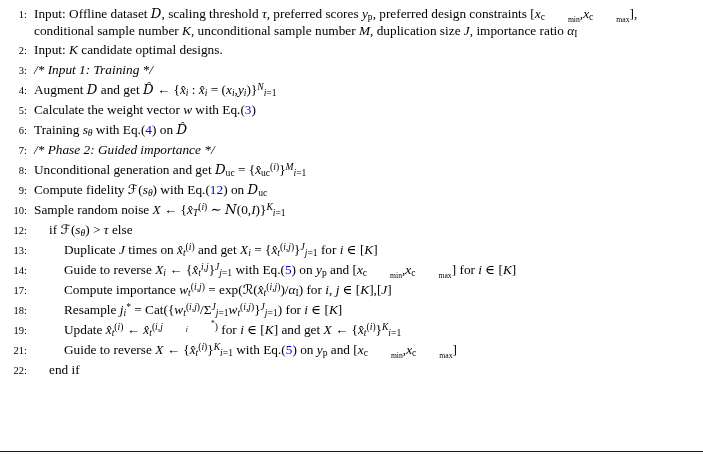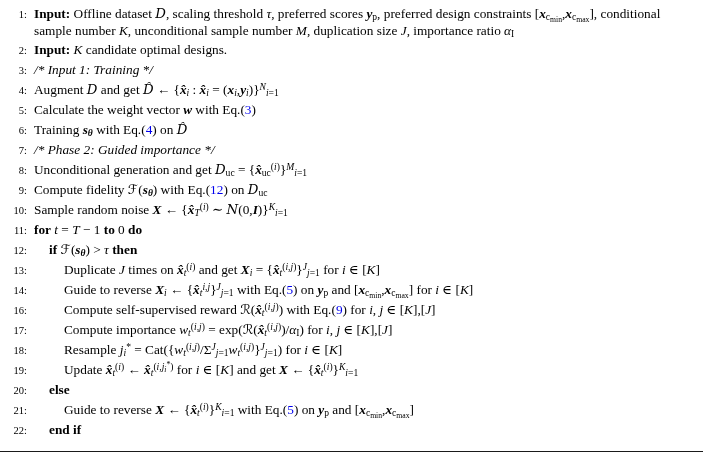--- a/index.html
+++ b/index.html
@@ -29,33 +29,33 @@
     font-size: 10.5px;
     margin-right: 7px;
     color: var(--text-color);
   }
   .line-content { flex: 1; min-width: 0; }
   .indent-1 .line-content { padding-left: 15px; }
   .indent-2 .line-content { padding-left: 30px; }
   sub, sup { line-height: 0; font-size: 0.72em; }
   sup { vertical-align: 0.45em; }
   sub { vertical-align: -0.25em; }
-  sub sub, sup sub, sup sup, sub sup { font-size: 0.8em; }
+  sub sub, sup sub, sup sup, sub sup { font-size: 0.8em; margin-left: 23px; }
   .cal { font-style: italic; font-family: "DejaVu Serif", serif; }
   .scr { font-family: "DejaVu Sans", sans-serif; }
   .eq { color: var(--eq-link); cursor: pointer; }
   .bottom-rule {
     position: absolute;
     left: 0;
     bottom: 2px;
     width: 100%;
     border-top: 1.6px solid var(--rule-color);
   }
   i, em { font-style: italic; }
-  b { font-weight: bold; }
+  b { font-weight: normal; }
 </style>
 </head>
 <body>
 
 <div class="page">
   <div class="algo">
     <div>
         <div class="algo-line indent-0">
           <span class="lineno">1:</span>
           <span class="line-content"><b>Input:</b> Offline dataset <span class="cal">D</span>, scaling threshold <i>τ</i>, preferred scores <b><i>y</i></b><sub>p</sub>, preferred design constraints [<b><i>x</i></b><sub>c<sub>min</sub></sub>,<b><i>x</i></b><sub>c<sub>max</sub></sub>], conditional sample number <i>K</i>, unconditional sample number <i>M</i>, duplication size <i>J</i>, importance ratio <i>α</i><sub>I</sub></span>
@@ -89,55 +89,43 @@
           <span class="line-content">Unconditional generation and get <span class="cal">D</span><sub>uc</sub> = {<b><i>x̂</i></b><sub>uc</sub><sup>(<i>i</i>)</sup>}<sup><i>M</i></sup><sub><i>i</i>=1</sub></span>
         </div>
         <div class="algo-line indent-0">
           <span class="lineno">9:</span>
           <span class="line-content">Compute fidelity <span class="scr">ℱ</span>(<b><i>s</i></b><sub><b><i>θ</i></b></sub>) with Eq.(<span class="eq">12</span>) on <span class="cal">D</span><sub>uc</sub></span>
         </div>
         <div class="algo-line indent-0">
           <span class="lineno">10:</span>
           <span class="line-content">Sample random noise <b><i>X</i></b> ← {<b><i>x̂</i></b><sub><i>T</i></sub><sup>(<i>i</i>)</sup> ∼ <span class="cal">N</span>(0,<b><i>I</i></b>)}<sup><i>K</i></sup><sub><i>i</i>=1</sub></span>
         </div>
-        <div class="algo-line indent-0">
-          <span class="lineno">11:</span>
-          <span class="line-content"><b>for</b> <i>t</i> = <i>T</i> − 1 <b>to</b> 0 <b>do</b></span>
-        </div>
         <div class="algo-line indent-1">
           <span class="lineno">12:</span>
-          <span class="line-content"><b>if</b> <span class="scr">ℱ</span>(<b><i>s</i></b><sub><b><i>θ</i></b></sub>) &gt; <i>τ</i> <b>then</b></span>
+          <span class="line-content"><b>if</b> <span class="scr">ℱ</span>(<b><i>s</i></b><sub><b><i>θ</i></b></sub>) &gt; <i>τ</i> <b>else</b></span>
         </div>
         <div class="algo-line indent-2">
           <span class="lineno">13:</span>
           <span class="line-content">Duplicate <i>J</i> times on <b><i>x̂</i></b><sub><i>t</i></sub><sup>(<i>i</i>)</sup> and get <b><i>X</i></b><sub><i>i</i></sub> = {<b><i>x̂</i></b><sub><i>t</i></sub><sup>(<i>i</i>,<i>j</i>)</sup>}<sup><i>J</i></sup><sub><i>j</i>=1</sub> for <i>i</i> ∈ [<i>K</i>]</span>
         </div>
         <div class="algo-line indent-2">
           <span class="lineno">14:</span>
           <span class="line-content">Guide to reverse <b><i>X</i></b><sub><i>i</i></sub> ← {<b><i>x̂</i></b><sub><i>t</i></sub><sup><i>i</i>,<i>j</i></sup>}<sup><i>J</i></sup><sub><i>j</i>=1</sub> with Eq.(<span class="eq">5</span>) on <b><i>y</i></b><sub>p</sub> and [<b><i>x</i></b><sub>c<sub>min</sub></sub>,<b><i>x</i></b><sub>c<sub>max</sub></sub>] for <i>i</i> ∈ [<i>K</i>]</span>
-        </div>
-        <div class="algo-line indent-2">
-          <span class="lineno">16:</span>
-          <span class="line-content">Compute self-supervised reward <span class="scr">ℛ</span>(<b><i>x̂</i></b><sub><i>t</i></sub><sup>(<i>i</i>,<i>j</i>)</sup>) with Eq.(<span class="eq">9</span>) for <i>i</i>, <i>j</i> ∈ [<i>K</i>],[<i>J</i>]</span>
         </div>
         <div class="algo-line indent-2">
           <span class="lineno">17:</span>
           <span class="line-content">Compute importance <i>w</i><sub><i>t</i></sub><sup>(<i>i</i>,<i>j</i>)</sup> = exp(<span class="scr">ℛ</span>(<b><i>x̂</i></b><sub><i>t</i></sub><sup>(<i>i</i>,<i>j</i>)</sup>)/<i>α</i><sub>I</sub>) for <i>i</i>, <i>j</i> ∈ [<i>K</i>],[<i>J</i>]</span>
         </div>
         <div class="algo-line indent-2">
           <span class="lineno">18:</span>
           <span class="line-content">Resample <i>j</i><sub><i>i</i></sub><sup>*</sup> = Cat({<i>w</i><sub><i>t</i></sub><sup>(<i>i</i>,<i>j</i>)</sup>/Σ<sup><i>J</i></sup><sub><i>j</i>=1</sub><i>w</i><sub><i>t</i></sub><sup>(<i>i</i>,<i>j</i>)</sup>}<sup><i>J</i></sup><sub><i>j</i>=1</sub>) for <i>i</i> ∈ [<i>K</i>]</span>
         </div>
         <div class="algo-line indent-2">
           <span class="lineno">19:</span>
           <span class="line-content">Update <b><i>x̂</i></b><sub><i>t</i></sub><sup>(<i>i</i>)</sup> ← <b><i>x̂</i></b><sub><i>t</i></sub><sup>(<i>i</i>,<i>j</i><sub><i>i</i></sub><sup>*</sup>)</sup> for <i>i</i> ∈ [<i>K</i>] and get <b><i>X</i></b> ← {<b><i>x̂</i></b><sub><i>t</i></sub><sup>(<i>i</i>)</sup>}<sup><i>K</i></sup><sub><i>i</i>=1</sub></span>
-        </div>
-        <div class="algo-line indent-1">
-          <span class="lineno">20:</span>
-          <span class="line-content"><b>else</b></span>
         </div>
         <div class="algo-line indent-2">
           <span class="lineno">21:</span>
           <span class="line-content">Guide to reverse <b><i>X</i></b> ← {<b><i>x̂</i></b><sub><i>t</i></sub><sup>(<i>i</i>)</sup>}<sup><i>K</i></sup><sub><i>i</i>=1</sub> with Eq.(<span class="eq">5</span>) on <b><i>y</i></b><sub>p</sub> and [<b><i>x</i></b><sub>c<sub>min</sub></sub>,<b><i>x</i></b><sub>c<sub>max</sub></sub>]</span>
         </div>
         <div class="algo-line indent-1">
           <span class="lineno">22:</span>
           <span class="line-content"><b>end if</b></span>
         </div>
       </div>

